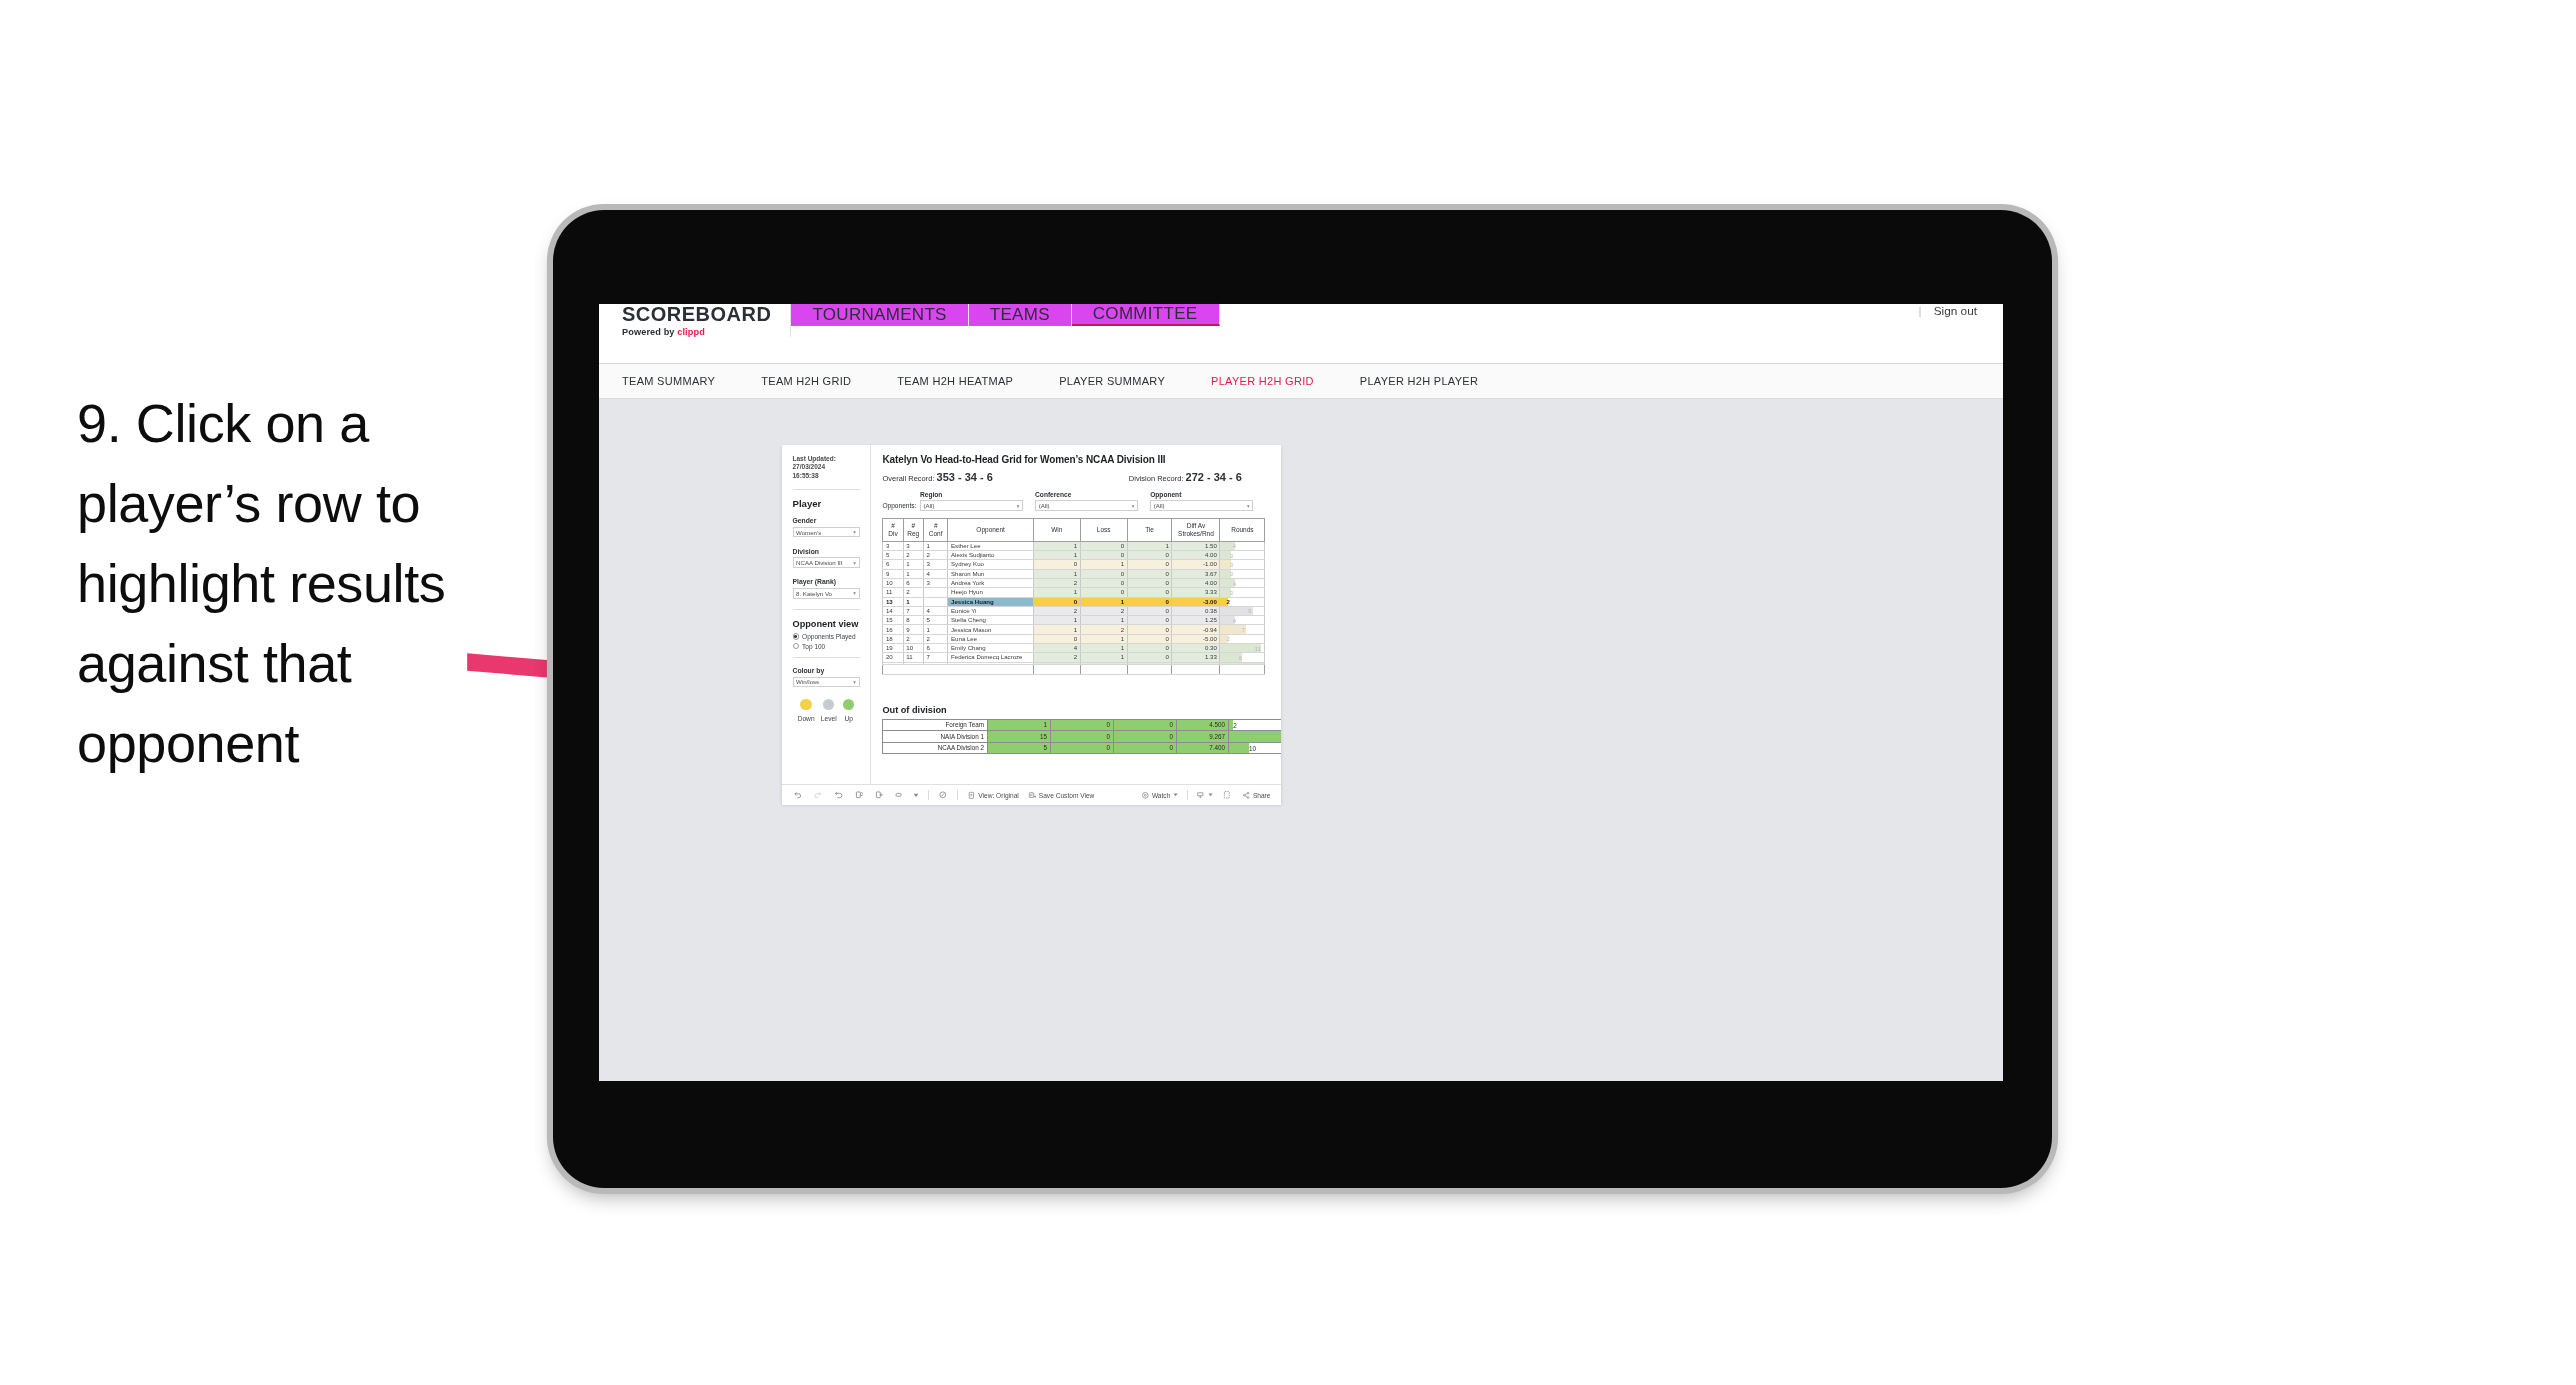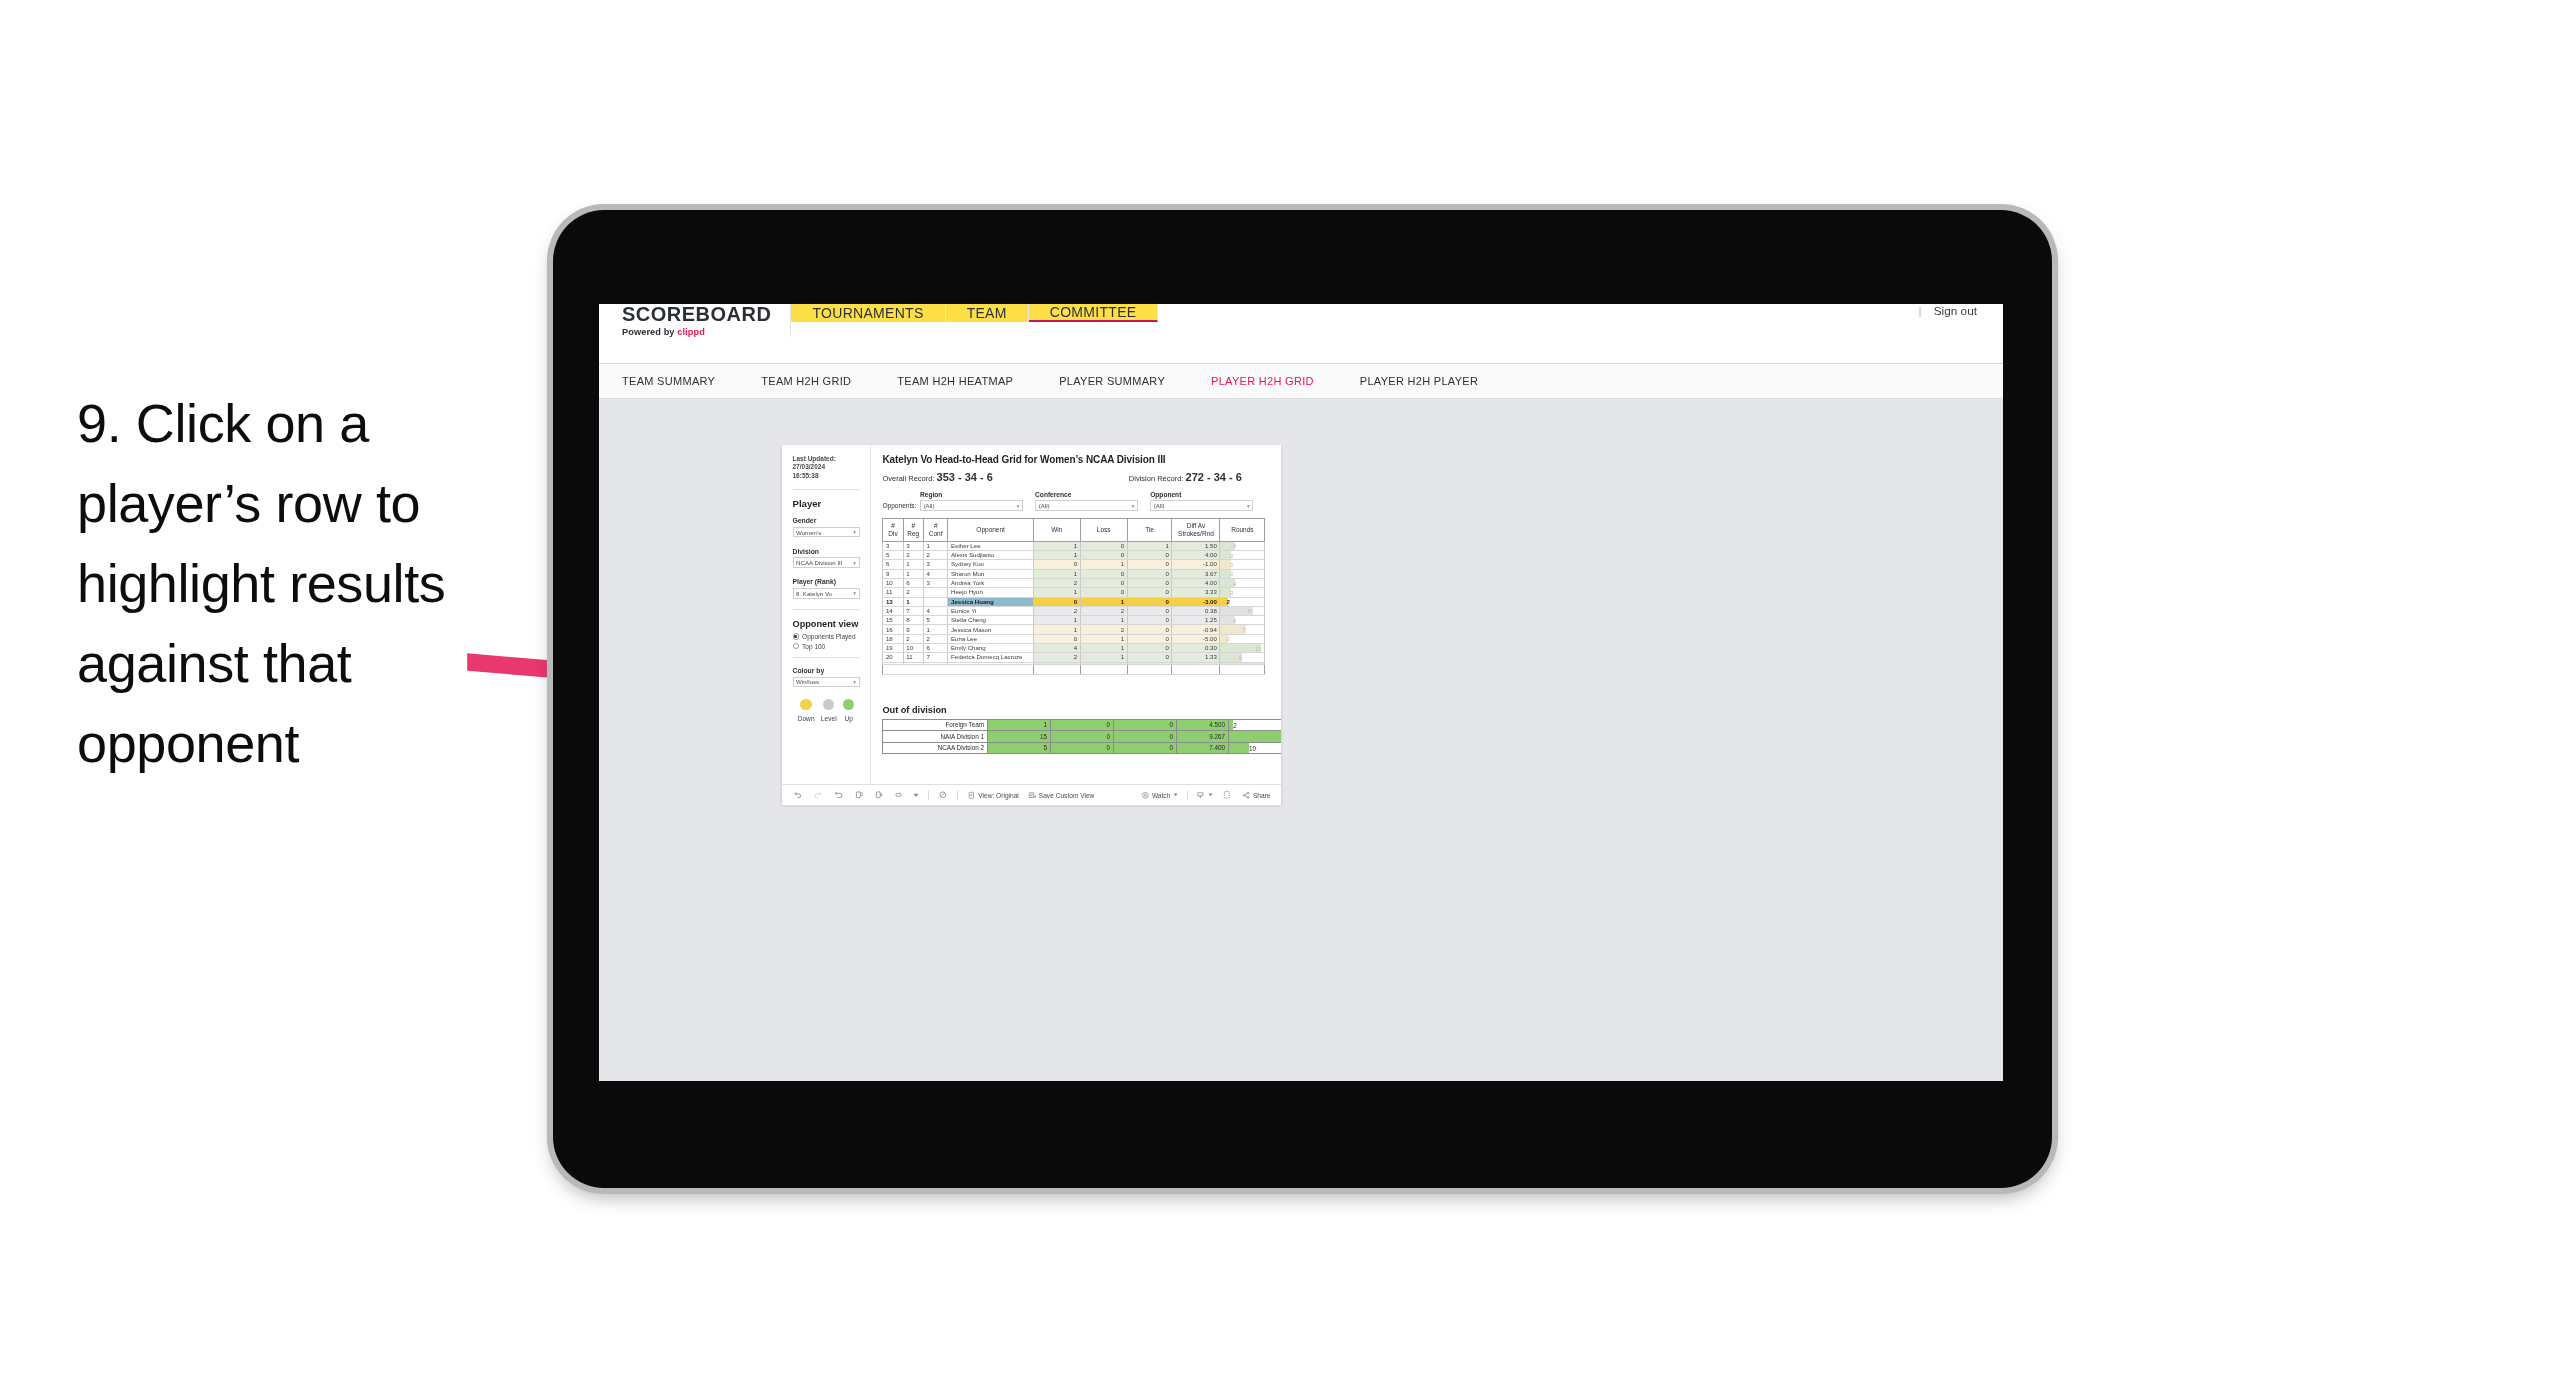--- a/index.html
+++ b/index.html
@@ -54,25 +54,25 @@
     font-size: 20px; font-weight: 700; letter-spacing: 0.5px;
     color: #2b2f36; font-family: "Liberation Sans", sans-serif;
     line-height: 1;
   }
   .brand-sub { font-size: 9.2px; color: #2b2f36; font-weight: 700; margin-top: 2.6px; letter-spacing: 0.1px;}
   .brand-sub .accent { color: #e8174e; }
   .navtabs { display: flex; align-items: stretch; }
   .navtab {
     display: flex; align-items: center;
     padding: 0 21px;
-    font-size: 14px; color: #2b2f36;
+    font-size: 17px; color: #2b2f36;
     letter-spacing: 0.3px;
     border-right: 0.9px solid #e6e6e6;
     cursor: pointer;
-    background: #fde047;
+    background: #d946ef;
   }
   .navtab.active { border-bottom: 2.6px solid #c2185b; }
   .appbar-right {
     margin-left: auto; display: flex; align-items: center;
     padding-right: 26px; gap: 12.2px;
     font-size: 11.8px; color: #3b3b3b;
   }
   .vsep { color: #bdbdbd; }
 
   
@@ -213,21 +213,21 @@
   <div class="tablet">
     <div class="screen">
 
       <div class="appbar">
         <div class="brand">
           <div class="brand-title">SCOREBOARD</div>
           <div class="brand-sub"><span>Powered by </span><span class="accent">clippd</span></div>
         </div>
         <div class="navtabs">
           <div class="navtab">TOURNAMENTS</div>
-          <div class="navtab">TEAM</div>
+          <div class="navtab">TEAMS</div>
           <div class="navtab active">COMMITTEE</div>
         </div>
         <div class="appbar-right">
           <span class="vsep">|</span>
           <span>Sign out</span>
         </div>
       </div>
 
       <div class="subnav">
         <div class="subtab">TEAM SUMMARY</div>

